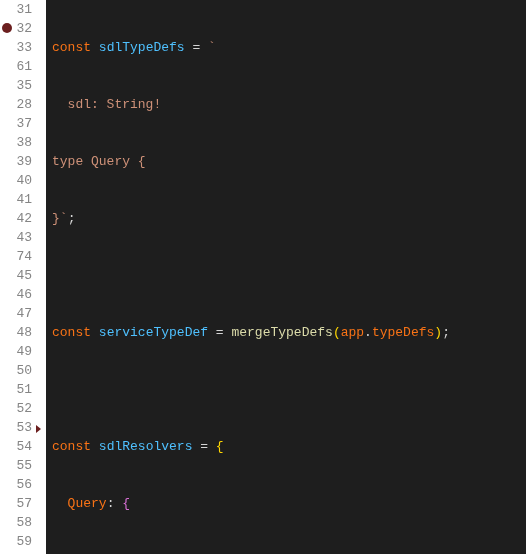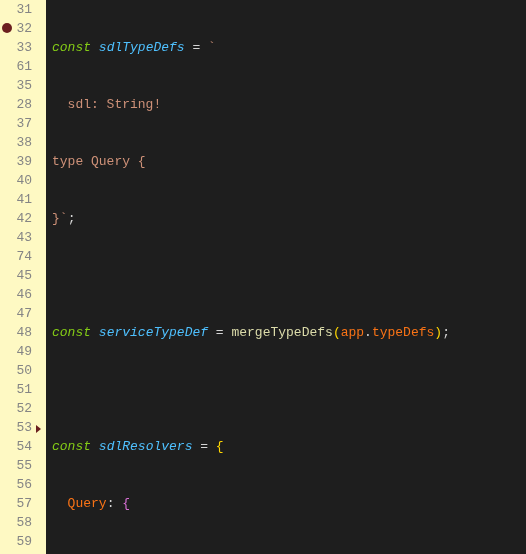--- a/index.html
+++ b/index.html
@@ -12,21 +12,21 @@
     width: 526px;
     height: 554px;
     overflow: hidden;
   }
   .editor {
     display: flex;
     height: 100%;
   }
   .gutter {
     width: 46px;
-    background: #fef9c3;
+    background: #ffffff;
     color: #858585;
     text-align: right;
     user-select: none;
     position: relative;
   }
   .line-num {
     padding-right: 14px;
     height: 19px;
   }
   .breakpoint-shadow {
@@ -45,22 +45,22 @@
     border-top: 4px solid transparent;
     border-bottom: 4px solid transparent;
     border-left: 5px solid #6b1f1f;
   }
   .code {
     flex: 1;
     padding-left: 6px;
     white-space: pre;
   }
   .code-line { height: 19px; }
-  .kw { color: #84cc16; font-style: italic; }
-  .const { color: #4fc1ff; font-style: italic; }
+  .kw { color: #f97316; }
+  .const { color: #4fc1ff; }
   .fn { color: #dcdcaa; }
   .str { color: #ce9178; }
   .prop { color: #f97316; }
   .punc { color: #d4d4d4; }
   .op { color: #d4d4d4; }
   .yellow { color: #ffd700; }
   .purple { color: #da70d6; }
   .cyanb { color: #179fff; }
 </style>
 </head>

